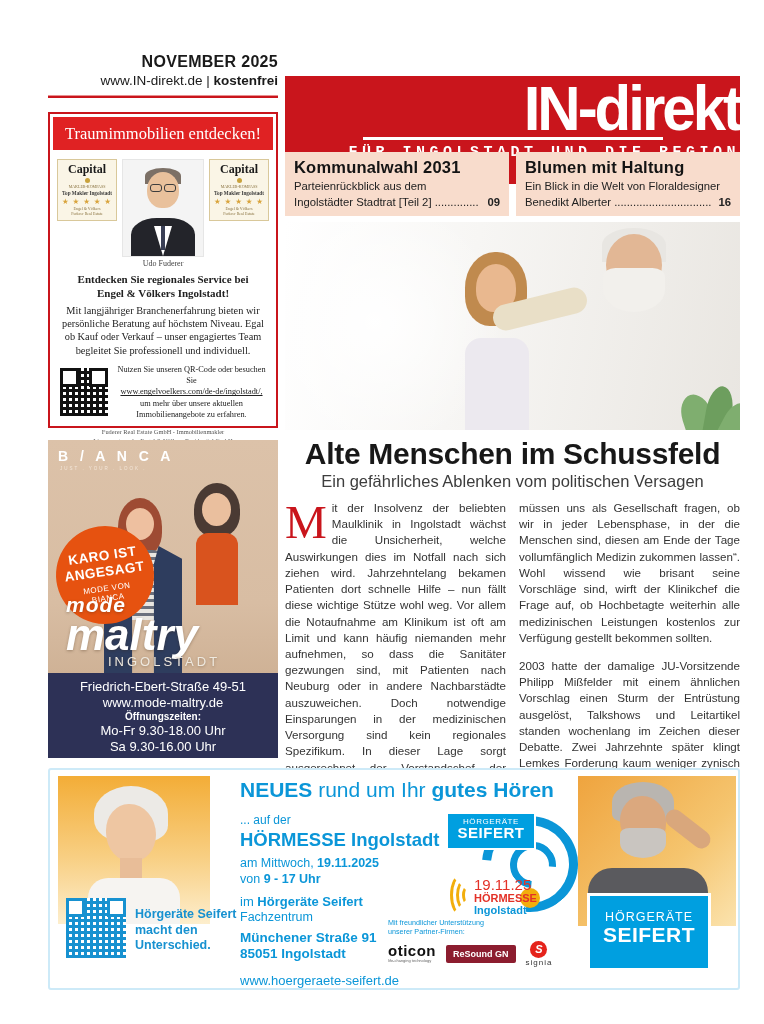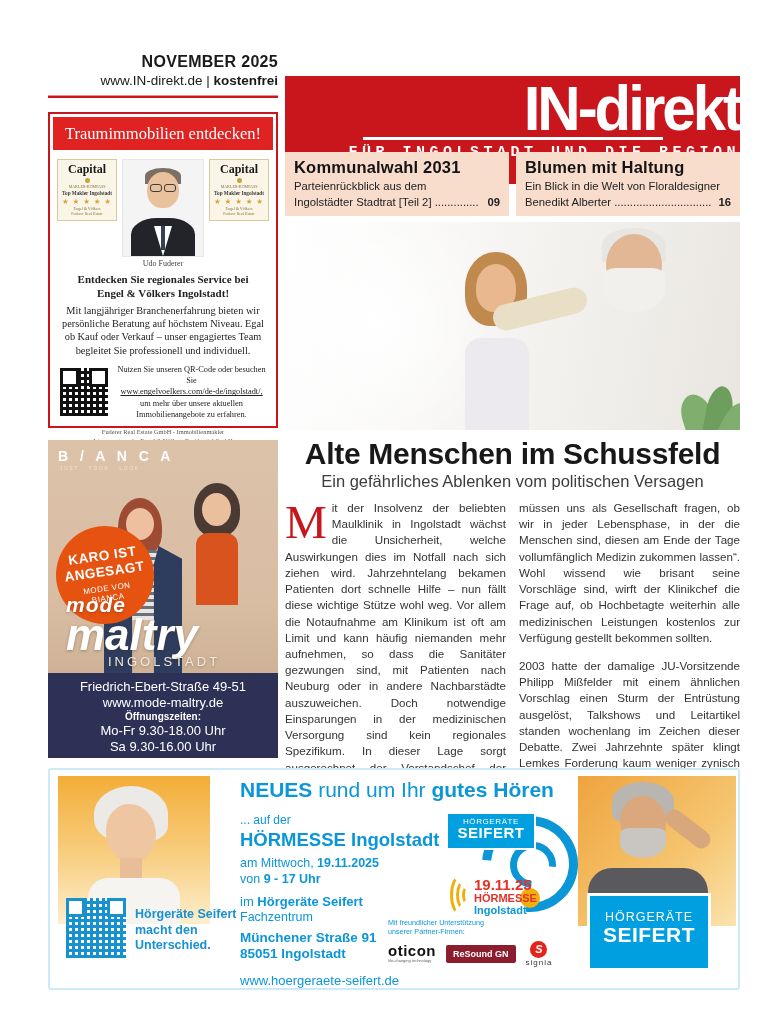--- a/index.html
+++ b/index.html
@@ -159,21 +159,21 @@
   .sf-event { position:absolute; left:398px; top:44px; width:140px; height:120px; }
   .sf-swirl-outer { position:absolute; left:34px; top:2px; width:96px; height:96px; border-radius:50%;
       border:9px solid #0b96d8; border-left-color:transparent; transform:rotate(-40deg); }
   .sf-swirl-inner { position:absolute; left:62px; top:28px; width:46px; height:46px; border-radius:50%;
       border:7px solid #0b96d8; border-right-color:transparent; transform:rotate(50deg); }
   .sf-swirl-dot { position:absolute; left:72px; top:74px; width:20px; height:20px; border-radius:50%; background:#f2ae0c; }
   .sf-mini-badge { position:absolute; left:0; top:0; width:86px; height:34px; background:#009fe0; color:#fff; text-align:center; padding-top:3px; box-shadow:0 0 0 2px #fff; }
   .sf-mini-b1 { font-size:8px; letter-spacing:.6px; }
   .sf-mini-b2 { font-size:15px; font-weight:bold; letter-spacing:.5px; line-height:.9; }
   .sf-event-text { position:absolute; left:26px; top:62px; }
-  .sf-ev-date { font-size:15px; font-weight:bold; color:#e33127; }
+  .sf-ev-date { font-size:15px; font-weight:normal; color:#e33127; }
   .sf-ev-name { font-size:11px; font-weight:bold; color:#e33127; line-height:1.05; }
   .sf-ev-city { font-size:11px; font-weight:bold; color:#0b96d8; line-height:1.05; }
   .sf-waves { position:absolute; left:2px; top:60px; width:26px; height:44px; }
   .sf-waves span { position:absolute; border:3px solid transparent; border-left-color:#f2ae0c; border-radius:50%; }
   .sf-waves .w1 { left:12px; top:12px; width:10px; height:18px; }
   .sf-waves .w2 { left:6px; top:6px; width:16px; height:30px; }
   .sf-waves .w3 { left:0; top:0; width:22px; height:42px; }
   .sf-partners { position:absolute; left:338px; top:148px; width:170px; }
   .sf-partner-label { font-size:7.2px; color:#0b96d8; line-height:1.3; }
   .sf-logos { display:flex; align-items:center; gap:10px; margin-top:4px; }

